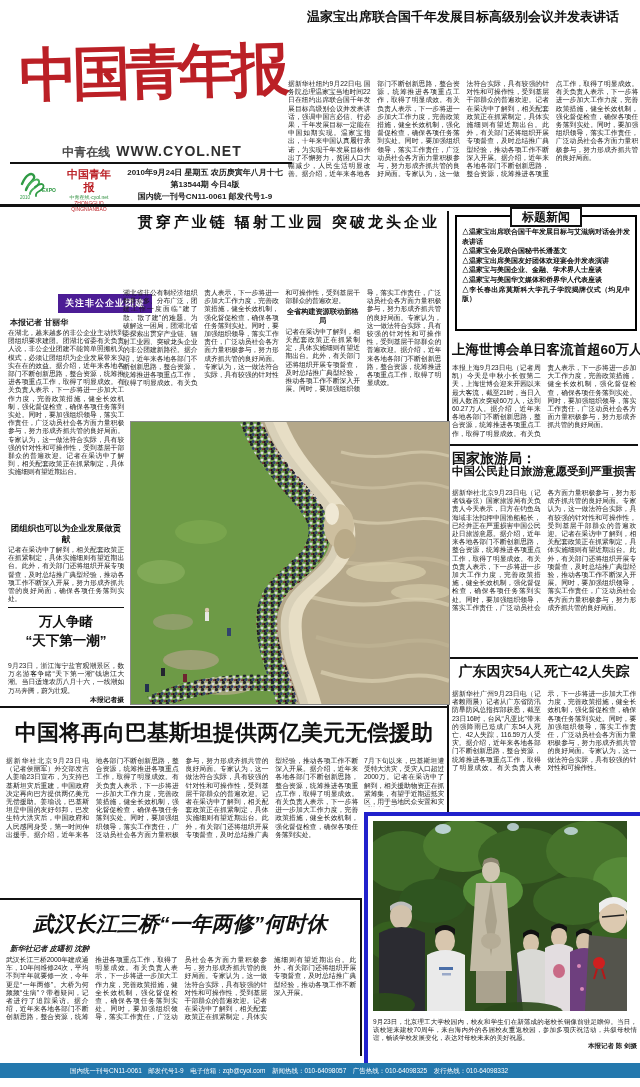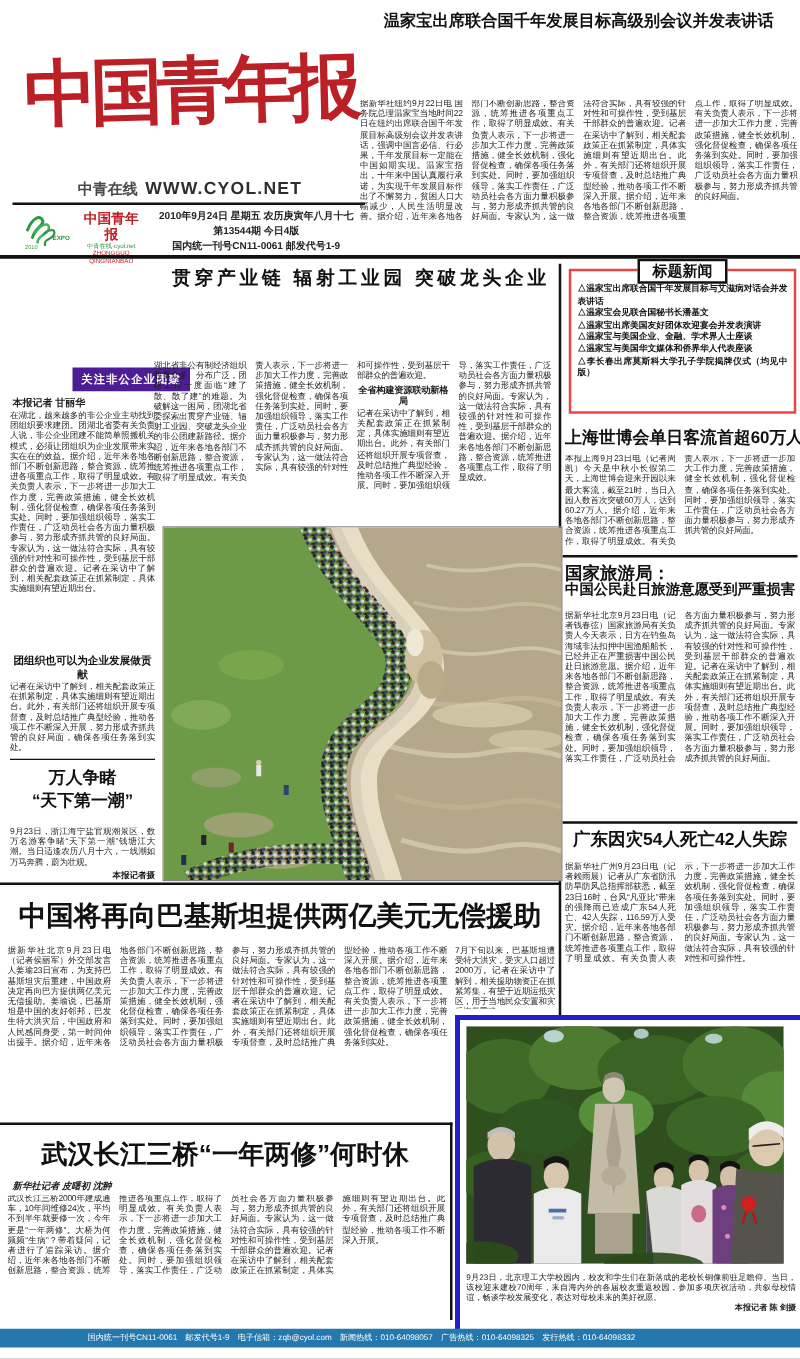--- a/index.html
+++ b/index.html
@@ -30,21 +30,21 @@
   .head-hb{left:4px;top:234px;width:440px;font-size:31px;font-weight:bold;text-align:center;
       letter-spacing:1px;line-height:50px;white-space:nowrap;}
   .head-r{font-weight:bold;text-align:center;white-space:nowrap;}
   
   .bt{font-size:6.8px;line-height:8.2px;text-align:justify;word-break:break-all;
       color:#1c1c1c;overflow:hidden;letter-spacing:-.2px;}
   .c2{column-count:2;column-gap:7px;}
   .c4{column-count:4;column-gap:7px;}
   .inline-sub{display:block;text-align:center;font-weight:bold;font-size:7.4px;margin:3px 0;}
   
-  .hnbox{left:455px;top:215px;width:178px;height:112px;border:2px solid #ef4444;}
+  .hnbox{left:455px;top:215px;width:178px;height:112px;border:2px solid #000000;}
   .hntab{position:absolute;left:50%;top:-10px;transform:translateX(-50%);background:#fff;
       border:2px solid #111;font-size:12px;font-weight:bold;padding:0 10px;line-height:16px;white-space:nowrap;}
   .hnitems{padding:10px 5px 3px 5px;font-size:7px;font-weight:600;line-height:9.6px;text-align:justify;}
   .badge{left:10px;top:294px;background:#4c1d95;color:#fff;font-weight:bold;font-size:9px;
       padding:3px 7px;letter-spacing:1px;margin-left:48px;}
   .byline{font-size:8px;font-weight:bold;color:#222;}
   .subhead-l{left:8px;top:523px;width:116px;font-size:8.5px;font-weight:bold;text-align:center;line-height:10.5px;}
   .tide-h{left:8px;top:612px;width:116px;font-size:13.5px;font-weight:bold;text-align:center;line-height:19px;}
   .photo-frame{left:364px;top:812px;width:264px;height:240px;border:4px solid #2121cc;background:#fff;padding:5px 5px 3px 5px;}
   .caption{font-size:6.5px;line-height:8px;text-align:justify;word-break:break-all;margin-top:3px;color:#1c1c1c;}
@@ -179,21 +179,21 @@
     </svg>
   </div>
 
   <div class="abs rule" style="left:0;top:706px;width:448px;height:2px;"></div>
   <div class="abs head-r" style="left:2px;top:712px;width:444px;font-size:22px;line-height:42px;">中国将再向巴基斯坦提供两亿美元无偿援助</div>
   <div class="abs bt c4" style="left:6px;top:757px;width:352px;height:138px;">据新华社北京9月23日电（记者侯丽军）外交部发言人姜瑜23日宣布，为支持巴基斯坦灾后重建，中国政府决定再向巴方提供两亿美元无偿援助。姜瑜说，巴基斯坦是中国的友好邻邦，巴发生特大洪灾后，中国政府和人民感同身受，第一时间伸出援手。据介绍，近年来各地各部门不断创新思路，整合资源，统筹推进各项重点工作，取得了明显成效。有关负责人表示，下一步将进一步加大工作力度，完善政策措施，健全长效机制，强化督促检查，确保各项任务落到实处。同时，要加强组织领导，落实工作责任，广泛动员社会各方面力量积极参与，努力形成齐抓共管的良好局面。专家认为，这一做法符合实际，具有较强的针对性和可操作性，受到基层干部群众的普遍欢迎。记者在采访中了解到，相关配套政策正在抓紧制定，具体实施细则有望近期出台。此外，有关部门还将组织开展专项督查，及时总结推广典型经验，推动各项工作不断深入开展。据介绍，近年来各地各部门不断创新思路，整合资源，统筹推进各项重点工作，取得了明显成效。有关负责人表示，下一步将进一步加大工作力度，完善政策措施，健全长效机制，强化督促检查，确保各项任务落到实处。</div>
   <div class="abs bt" style="left:364px;top:757px;width:80px;height:50px;">7月下旬以来，巴基斯坦遭受特大洪灾，受灾人口超过2000万。记者在采访中了解到，相关援助物资正在抓紧筹集，有望于近期运抵灾区，用于当地民众安置和灾后恢复重建。</div>
 
   <div class="abs rule" style="left:0;top:898px;width:362px;height:2px;"></div>
   <div class="abs rule" style="left:360px;top:898px;width:2px;height:158px;"></div>
-  <div class="abs head-r" style="left:2px;top:904px;width:356px;font-size:21px;line-height:40px;">武汉长江三桥“一年两修”何时休</div>
+  <div class="abs head-r" style="left:2px;top:904px;width:356px;font-size:21px;line-height:40px;font-style:italic;">武汉长江三桥“一年两修”何时休</div>
   <div class="abs byline" style="left:10px;top:944px;font-size:7.5px;font-style:italic;">新华社记者 皮曙初 沈翀</div>
   <div class="abs bt c4" style="left:6px;top:956px;width:350px;height:100px;">武汉长江三桥2000年建成通车，10年间维修24次，平均不到半年就要修一次，今年更是“一年两修”。大桥为何频频“生病”？带着疑问，记者进行了追踪采访。据介绍，近年来各地各部门不断创新思路，整合资源，统筹推进各项重点工作，取得了明显成效。有关负责人表示，下一步将进一步加大工作力度，完善政策措施，健全长效机制，强化督促检查，确保各项任务落到实处。同时，要加强组织领导，落实工作责任，广泛动员社会各方面力量积极参与，努力形成齐抓共管的良好局面。专家认为，这一做法符合实际，具有较强的针对性和可操作性，受到基层干部群众的普遍欢迎。记者在采访中了解到，相关配套政策正在抓紧制定，具体实施细则有望近期出台。此外，有关部门还将组织开展专项督查，及时总结推广典型经验，推动各项工作不断深入开展。</div>
 
   <div class="abs photo-frame">
     <svg width="254" height="190" viewBox="0 0 254 190">
       <rect width="254" height="190" fill="#304f1e"></rect>
       <ellipse cx="30" cy="40" rx="38" ry="30" fill="#3f6a28"></ellipse>
       <ellipse cx="90" cy="25" rx="40" ry="26" fill="#4d7c30"></ellipse>
       <ellipse cx="150" cy="35" rx="45" ry="28" fill="#3a6324"></ellipse>
       <ellipse cx="215" cy="30" rx="42" ry="30" fill="#47742c"></ellipse>

